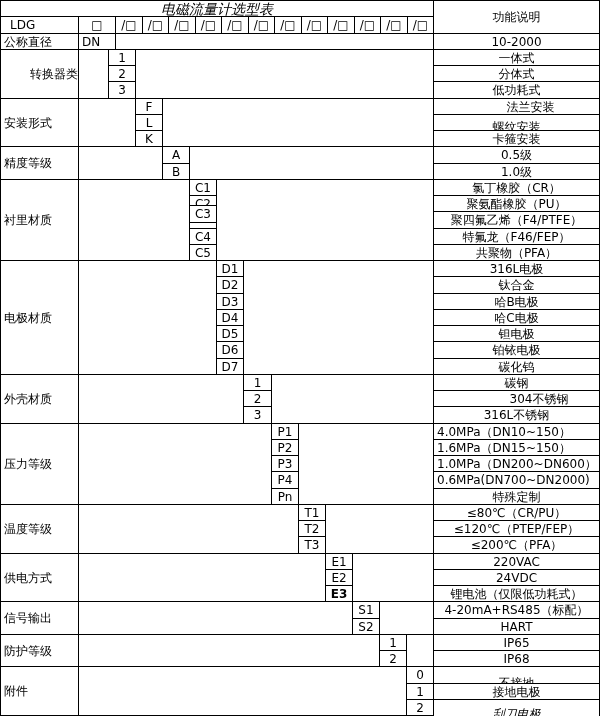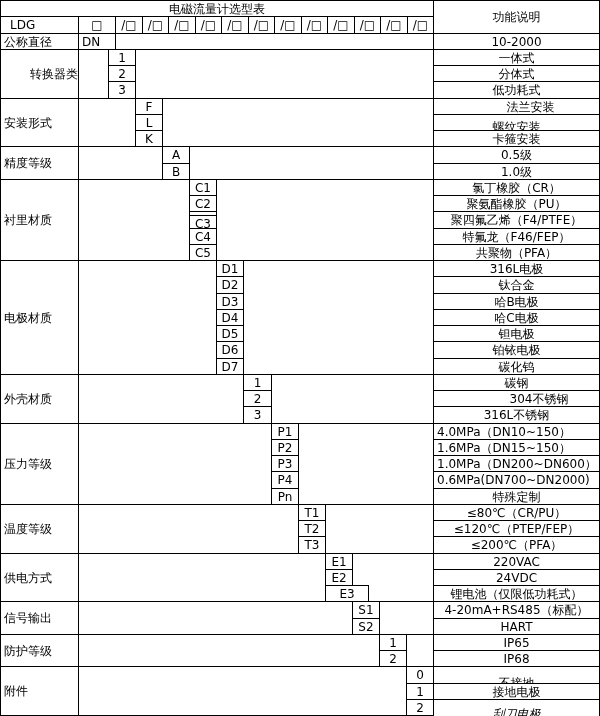--- a/index.html
+++ b/index.html
@@ -19,21 +19,21 @@
     display:flex;
     align-items:center;
     justify-content:center;
     font-size:12px;
     line-height:1;
     white-space:nowrap;
     overflow:hidden;
   }
   .cell.left{justify-content:flex-start;padding-left:3px;}
   .cell.pad8{padding-left:9px;}
-  .cell.title{font-size:12px;}
+  .cell.title{font-size:14px;font-style:italic;}
 </style>
 </head>
 <body>
 
 <div id="table-root">
     <div class="cell title" style="left: 0px; top: 0px; width: 434px; height: 17px;">电磁流量计选型表</div>
     <div class="cell" style="left: 433px; top: 0px; width: 167px; height: 34px;">功能说明</div>
     <div class="cell left pad8" style="left: 0px; top: 16px; width: 79px; height: 18px;">LDG</div>
     <div class="cell" style="left: 78px; top: 16px; width: 38px; height: 18px;">□</div>
     <div class="cell" style="left: 115px; top: 16px; width: 28px; height: 18px;">/□</div>
@@ -77,21 +77,21 @@
     <div class="cell" style="left: 433px; top: 146px; width: 167px; height: 18px;">0.5级</div>
     <div class="cell" style="left: 162px; top: 163px; width: 28px; height: 17px;">B</div>
     <div class="cell" style="left: 433px; top: 163px; width: 167px; height: 17px;">1.0级</div>
     <div class="cell left" style="left: 0px; top: 179px; width: 79px; height: 82px;">衬里材质</div>
     <div class="cell" style="left: 78px; top: 179px; width: 112px; height: 82px;"></div>
     <div class="cell" style="left: 216px; top: 179px; width: 218px; height: 82px;"></div>
     <div class="cell" style="left: 189px; top: 179px; width: 28px; height: 17px;">C1</div>
     <div class="cell" style="left: 433px; top: 179px; width: 167px; height: 17px;">氯丁橡胶（CR）</div>
     <div class="cell" style="left: 189px; top: 195px; width: 28px; height: 17px;">C2</div>
     <div class="cell" style="left: 433px; top: 195px; width: 167px; height: 17px;">聚氨酯橡胶（PU）</div>
-    <div class="cell" style="left: 189px; top: 215px; width: 28px; height: 18px;">C3</div>
+    <div class="cell" style="left: 189px; top: 205px; width: 28px; height: 18px;">C3</div>
     <div class="cell" style="left: 433px; top: 211px; width: 167px; height: 18px;">聚四氟乙烯（F4/PTFE）</div>
     <div class="cell" style="left: 189px; top: 228px; width: 28px; height: 17px;">C4</div>
     <div class="cell" style="left: 433px; top: 228px; width: 167px; height: 17px;">特氟龙（F46/FEP）</div>
     <div class="cell" style="left: 189px; top: 244px; width: 28px; height: 17px;">C5</div>
     <div class="cell" style="left: 433px; top: 244px; width: 167px; height: 17px;">共聚物（PFA）</div>
     <div class="cell left" style="left: 0px; top: 260px; width: 79px; height: 115px;">电极材质</div>
     <div class="cell" style="left: 78px; top: 260px; width: 139px; height: 115px;"></div>
     <div class="cell" style="left: 243px; top: 260px; width: 191px; height: 115px;"></div>
     <div class="cell" style="left: 216px; top: 260px; width: 28px; height: 17px;">D1</div>
     <div class="cell" style="left: 433px; top: 260px; width: 167px; height: 17px;">316L电极</div>
@@ -138,21 +138,21 @@
     <div class="cell" style="left: 433px; top: 520px; width: 167px; height: 17px;">≤120℃（PTEP/FEP）</div>
     <div class="cell" style="left: 298px; top: 536px; width: 28px; height: 18px;">T3</div>
     <div class="cell" style="left: 433px; top: 536px; width: 167px; height: 18px;">≤200℃（PFA）</div>
     <div class="cell left" style="left: 0px; top: 553px; width: 79px; height: 49px;">供电方式</div>
     <div class="cell" style="left: 78px; top: 553px; width: 248px; height: 49px;"></div>
     <div class="cell" style="left: 352px; top: 553px; width: 82px; height: 49px;"></div>
     <div class="cell" style="left: 325px; top: 553px; width: 28px; height: 17px;">E1</div>
     <div class="cell" style="left: 433px; top: 553px; width: 167px; height: 17px;">220VAC</div>
     <div class="cell" style="left: 325px; top: 569px; width: 28px; height: 17px;">E2</div>
     <div class="cell" style="left: 433px; top: 569px; width: 167px; height: 17px;">24VDC</div>
-    <div class="cell" style="left: 325px; top: 585px; width: 44px; height: 17px;">E3</div>
+    <div class="cell" style="left: 325px; top: 585px; width: 28px; height: 17px; font-weight: bold;">E3</div>
     <div class="cell" style="left: 433px; top: 585px; width: 167px; height: 17px;">锂电池（仅限低功耗式）</div>
     <div class="cell left" style="left: 0px; top: 601px; width: 79px; height: 34px;">信号输出</div>
     <div class="cell" style="left: 78px; top: 601px; width: 275px; height: 34px;"></div>
     <div class="cell" style="left: 379px; top: 601px; width: 55px; height: 34px;"></div>
     <div class="cell" style="left: 352px; top: 601px; width: 28px; height: 18px;">S1</div>
     <div class="cell" style="left: 433px; top: 601px; width: 167px; height: 18px;">4-20mA+RS485（标配）</div>
     <div class="cell" style="left: 352px; top: 618px; width: 28px; height: 17px;">S2</div>
     <div class="cell" style="left: 433px; top: 618px; width: 167px; height: 17px;">HART</div>
     <div class="cell left" style="left: 0px; top: 634px; width: 79px; height: 33px;">防护等级</div>
     <div class="cell" style="left: 78px; top: 634px; width: 302px; height: 33px;"></div>

